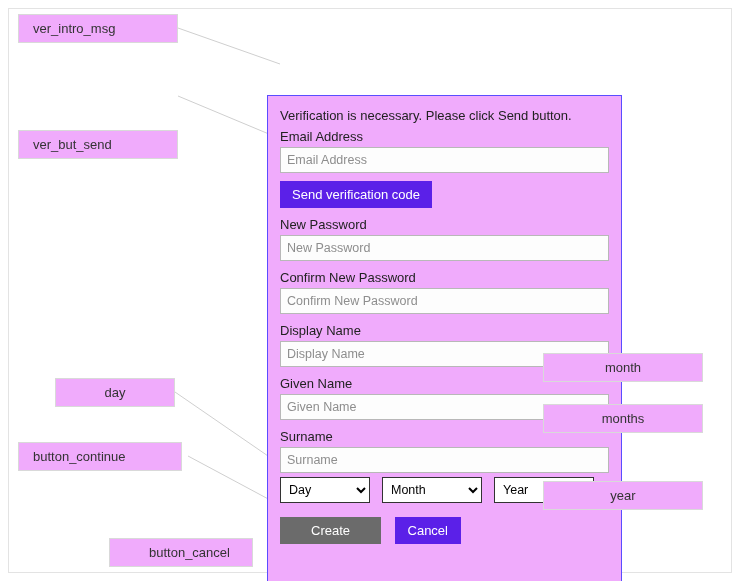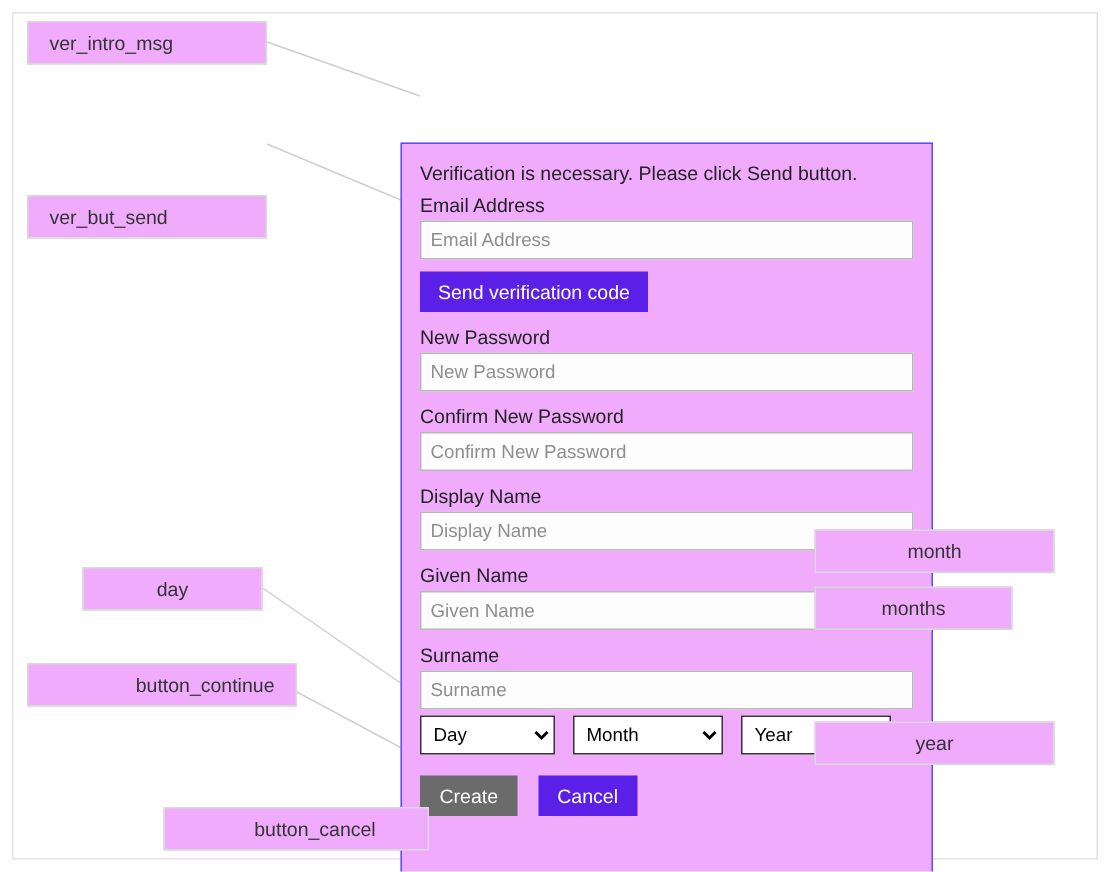--- a/index.html
+++ b/index.html
@@ -86,21 +86,21 @@
     font-family: inherit;
     cursor: pointer;
   }
   .btn-send {
     background: #5b20e8;
     margin-top: 8px;
   }
   .btn-create {
     background: #6b6b6b;
     margin-top: 14px;
-    padding: 6px 13px;
+    padding: 6px 31px;
   }
   .btn-cancel {
     background: #5b20e8;
     margin-top: 14px;
     margin-left: 10px;
     padding: 6px 13px;
   }
   .dob-row {
     display: flex;
     gap: 12px;
@@ -119,24 +119,24 @@
   .sel.year { width: 100px; }
 </style>
 </head>
 <body>
 
 <div class="frame"></div>
 
 <div class="tag" style="left:18px; top:14px; width:160px;">ver_intro_msg</div>
 <div class="tag" style="left:18px; top:82px; width:160px;margin-top:48px;">ver_but_send</div>
 <div class="tag" style="left:55px; top:378px; width:120px; text-align:center;">day</div>
-<div class="tag" style="left:18px; top:442px; width:180px; text-align:right;">button_continue</div>
-<div class="tag" style="left:109px; top:538px; width:177px; text-align:center;padding-left:39px;">button_cancel</div>
+<div class="tag" style="left:18px; top:442px; width:164px; text-align:left;">button_continue</div>
+<div class="tag" style="left:109px; top:538px; width:144px; padding-left:39px;">button_cancel</div>
 <div class="tag" style="left:543px; top:353px; width:160px; text-align:center;">month</div>
-<div class="tag" style="left:543px; top:391px; width:132px; text-align:center;">months</div>
+<div class="tag" style="left:543px; top:404px; width:160px; text-align:center;">months</div>
 <div class="tag" style="left:543px; top:481px; width:160px; text-align:center;">year</div>
 
 <svg class="leader" style="left:0;top:0;width:740px;height:581px;">
   <line x1="178" y1="28" x2="280" y2="64" stroke="#cfcfcf"></line>
   <line x1="178" y1="96" x2="288" y2="142" stroke="#cfcfcf"></line>
   <line x1="175" y1="392" x2="300" y2="478" stroke="#cfcfcf"></line>
   <line x1="188" y1="456" x2="300" y2="516" stroke="#cfcfcf"></line>
   <line x1="269" y1="552" x2="372" y2="520" stroke="#cfcfcf"></line>
   <line x1="543" y1="367" x2="400" y2="478" stroke="#cfcfcf"></line>
   <line x1="543" y1="429" x2="428" y2="478" stroke="#cfcfcf"></line>

